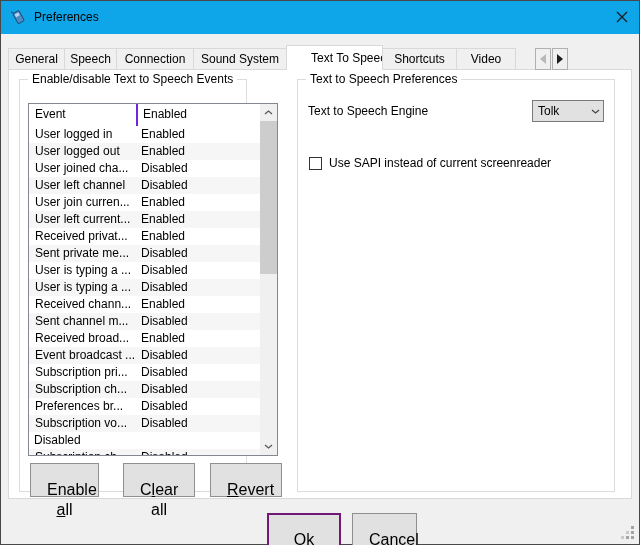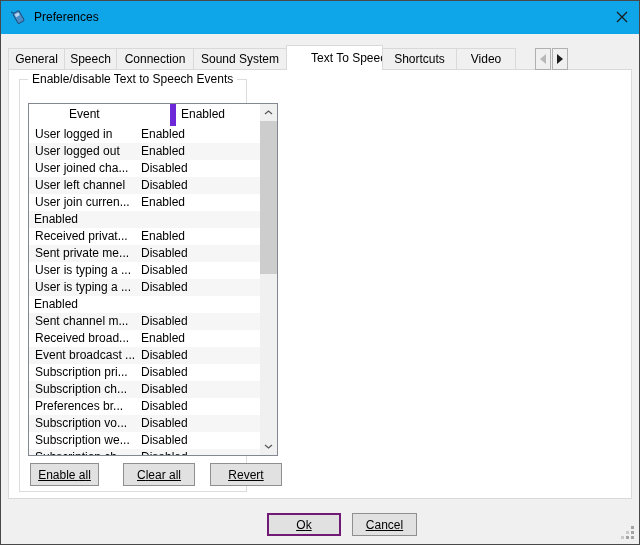--- a/index.html
+++ b/index.html
@@ -25,35 +25,35 @@
   .page{position:absolute;left:7px;top:68px;width:624px;height:430px;background:#ffffff;
         border:1px solid #d9d9d9;box-sizing:border-box;z-index:1;}
   .groupbox{position:absolute;border:1px solid #dcdcdc;box-sizing:border-box;background:#fff;}
   .group-label{position:absolute;top:-8px;left:8px;background:#fff;padding:0 4px;white-space:nowrap;}
   .gb-left{left:10px;top:9px;width:228px;height:413px;}
   .gb-right{left:288px;top:9px;width:318px;height:413px;}
   
   .list{position:absolute;left:8px;top:23px;width:250px;height:353px;border:1px solid #828790;
         background:#fff;box-sizing:border-box;overflow:hidden;}
   .list-header{display:flex;height:22px;background:#fff;border-bottom:1px solid #f0f0f0;}
-  .hc1{width:101px;padding-left:6px;line-height:21px;border-right:6px solid #6d28d9;flex:none;margin-left:34px;}
+  .hc1{width:101px;padding-left:6px;line-height:21px;border-right:2px solid #6d28d9;flex:none;}
   .hc2{padding-left:5px;line-height:21px;}
   .list-rows{position:absolute;left:0;top:22px;right:17px;bottom:0;overflow:hidden;}
   .lrow{display:flex;height:17px;line-height:17px;background:#fff;}
   .lrow.alt{background:#f6f6f6;}
   .c1{width:101px;padding-left:6px;flex:none;white-space:nowrap;overflow:hidden;}
   .c2{padding-left:5px;white-space:nowrap;overflow:hidden;}
   
   .vscroll{position:absolute;right:0;top:0;width:17px;bottom:0;background:#f0f0f0;}
   .varrow{position:absolute;left:0;width:17px;height:17px;display:flex;align-items:center;justify-content:center;}
   .va-up{top:0;} .va-down{bottom:0;}
   .vthumb{position:absolute;left:0;top:17px;width:17px;height:153px;background:#cdcdcd;}
   
   .btn{position:absolute;box-sizing:border-box;height:23px;background:#e1e1e1;border:1px solid #8f8f8f;
-       font-family:inherit;font-size:12px;text-align:center;line-height:20px;padding:0;color:#000;text-decoration:underline;}
+       font-family:inherit;font-size:16px;text-align:center;line-height:20px;padding:16px;color:#000;}
   .mn{text-decoration:underline;}
   .b-enable{left:10px;top:383px;width:69px;}
   .b-clear{left:103px;top:383px;width:72px;}
   .b-revert{left:190px;top:383px;width:72px;}
   
   .engine-label{position:absolute;left:10px;top:24px;white-space:nowrap;}
   .combo{position:absolute;left:234px;top:20px;width:72px;height:22px;box-sizing:border-box;
          background:#e1e1e1;border:1px solid #7a7a7a;display:flex;align-items:center;}
   .combo-value{padding-left:5px;flex:1;}
   .combo-arrow{width:16px;display:flex;align-items:center;justify-content:center;}
@@ -141,20 +141,21 @@
               <span class="c1">User left channel</span>
               <span class="c2">Disabled</span>
             </div>
 
             <div class="lrow">
               <span class="c1">User join curren...</span>
               <span class="c2">Enabled</span>
             </div>
 
             <div class="lrow alt">
+              <span class="c1">User left current...</span>
               <span class="c2">Enabled</span>
             </div>
 
             <div class="lrow">
               <span class="c1">Received privat...</span>
               <span class="c2">Enabled</span>
             </div>
 
             <div class="lrow alt">
               <span class="c1">Sent private me...</span>
@@ -165,20 +166,21 @@
               <span class="c1">User is typing a ...</span>
               <span class="c2">Disabled</span>
             </div>
 
             <div class="lrow alt">
               <span class="c1">User is typing a ...</span>
               <span class="c2">Disabled</span>
             </div>
 
             <div class="lrow">
+              <span class="c1">Received chann...</span>
               <span class="c2">Enabled</span>
             </div>
 
             <div class="lrow alt">
               <span class="c1">Sent channel m...</span>
               <span class="c2">Disabled</span>
             </div>
 
             <div class="lrow">
               <span class="c1">Received broad...</span>
@@ -204,21 +206,20 @@
               <span class="c1">Preferences br...</span>
               <span class="c2">Disabled</span>
             </div>
 
             <div class="lrow alt">
               <span class="c1">Subscription vo...</span>
               <span class="c2">Disabled</span>
             </div>
 
             <div class="lrow">
-              <span class="c1">Subscription we...</span>
               <span class="c2">Disabled</span>
             </div>
 
             <div class="lrow alt">
               <span class="c1">Subscription ch...</span>
               <span class="c2">Disabled</span>
             </div>
           </div>
         <div class="vscroll">
           <div class="varrow va-up">
@@ -239,20 +240,38 @@
         <span>Enable </span><span class="mn">a</span><span>ll</span>
       </button>
       <button class="btn b-clear">
         <span>C</span><span class="mn">l</span><span>ear all</span>
       </button>
       <button class="btn b-revert">
         <span></span><span class="mn">R</span><span>evert</span>
       </button>
     </div>
 
+    <div class="groupbox gb-right">
+      <span class="group-label">Text to Speech Preferences</span>
+
+      <span class="engine-label">Text to Speech Engine</span>
+      <div class="combo">
+        <span class="combo-value">Tolk</span>
+        <span class="combo-arrow">
+          <svg width="9" height="5" viewBox="0 0 9 5">
+              <polyline points="1,1 4.5,4 8,1" fill="none" stroke="#444444" stroke-width="1.2"></polyline>
+            </svg>
+        </span>
+      </div>
+
+      <div class="check-row">
+        <span class="checkbox"></span>
+        <span class="check-label">Use SAPI instead of current screenreader</span>
+      </div>
+    </div>
 
   </div>
 
   <button class="btn b-ok">
     <span></span><span class="mn">O</span><span>k</span>
   </button>
   <button class="btn b-cancel">
     <span></span><span class="mn">C</span><span>ancel</span>
   </button>
 

